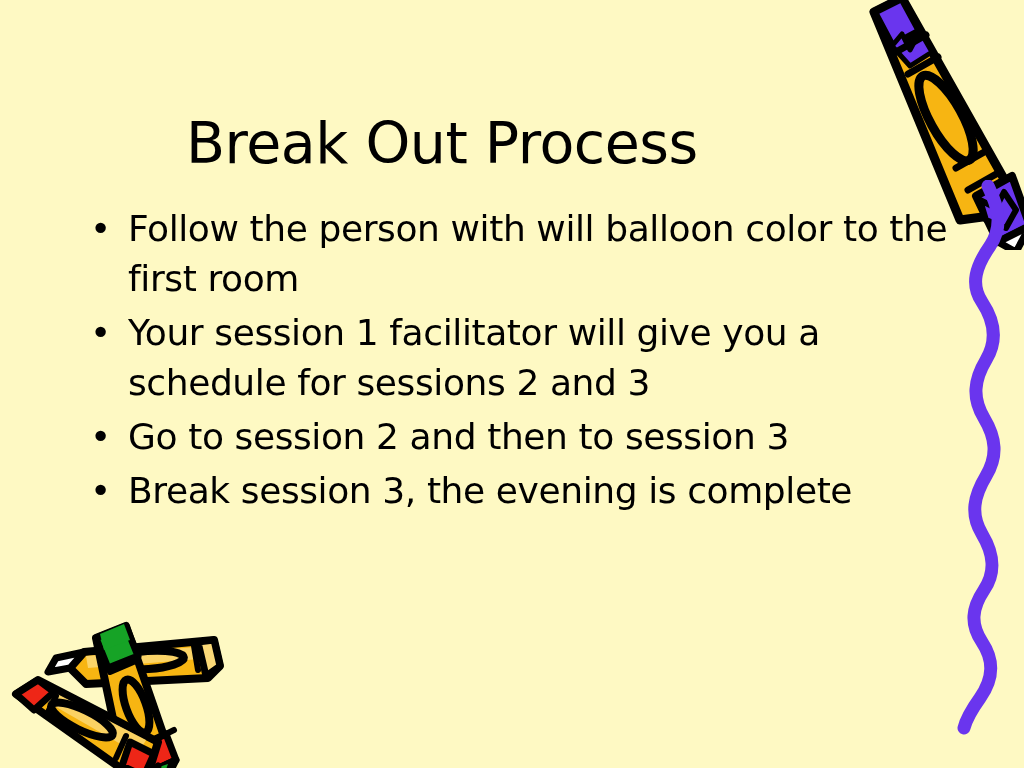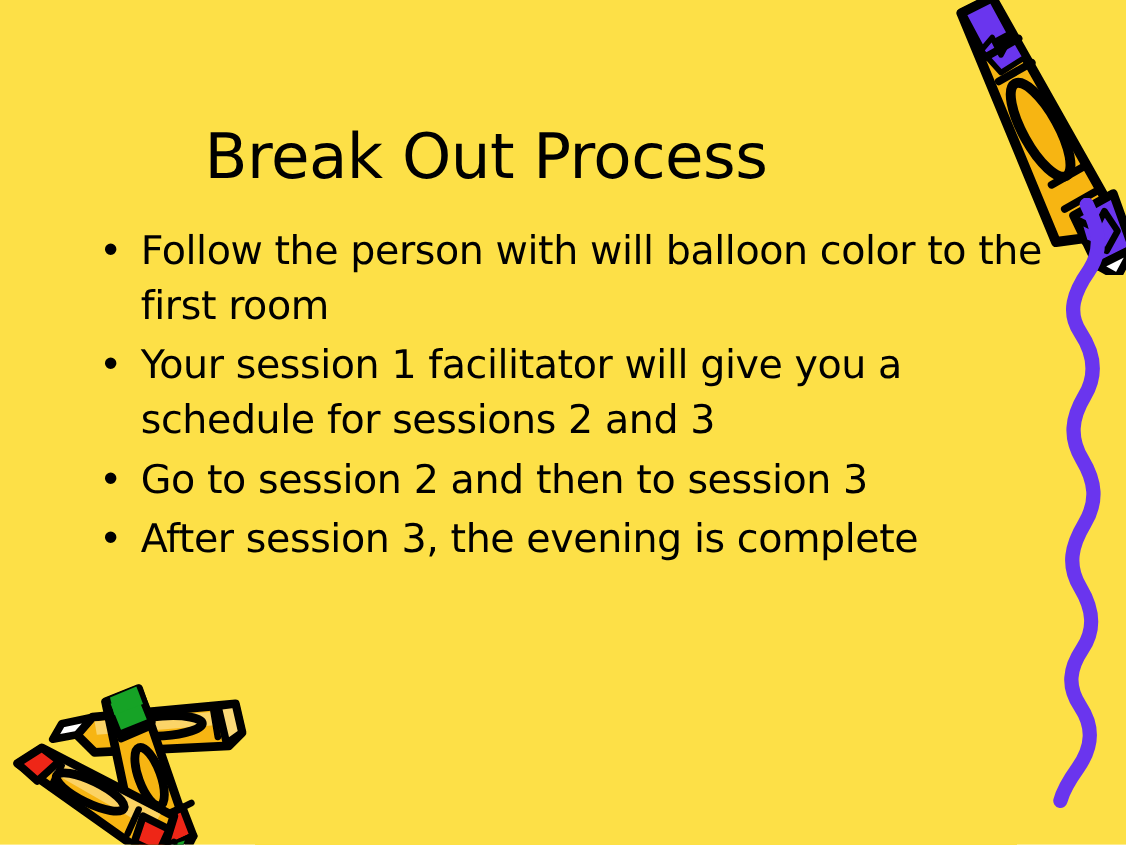--- a/index.html
+++ b/index.html
@@ -4,21 +4,21 @@
 <style>
   html, body {
     margin: 0;
     padding: 0;
     background: #ffffff;
   }
   #slide {
     position: relative;
     width: 1024px;
     height: 768px;
-    background: #fde047;
+    background: #fef9c3;
     overflow: hidden;
     font-family: "DejaVu Sans", sans-serif;
   }
 
   
   #slide-title {
     position: absolute;
     left: 186px;
     top: 112px;
     width: 700px;
@@ -202,18 +202,18 @@
       <span class="bullet-text">Your session 1 facilitator will give you a schedule for sessions 2 and 3</span>
     </li>
 
     <li class="bullet-item">
       <span class="bullet-marker">•</span>
       <span class="bullet-text">Go to session 2 and then to session 3</span>
     </li>
 
     <li class="bullet-item">
       <span class="bullet-marker">•</span>
-      <span class="bullet-text">After session 3, the evening is complete</span>
+      <span class="bullet-text">Break session 3, the evening is complete</span>
     </li>
 
   </ul>
 
 </div>
 
 </body></html>

